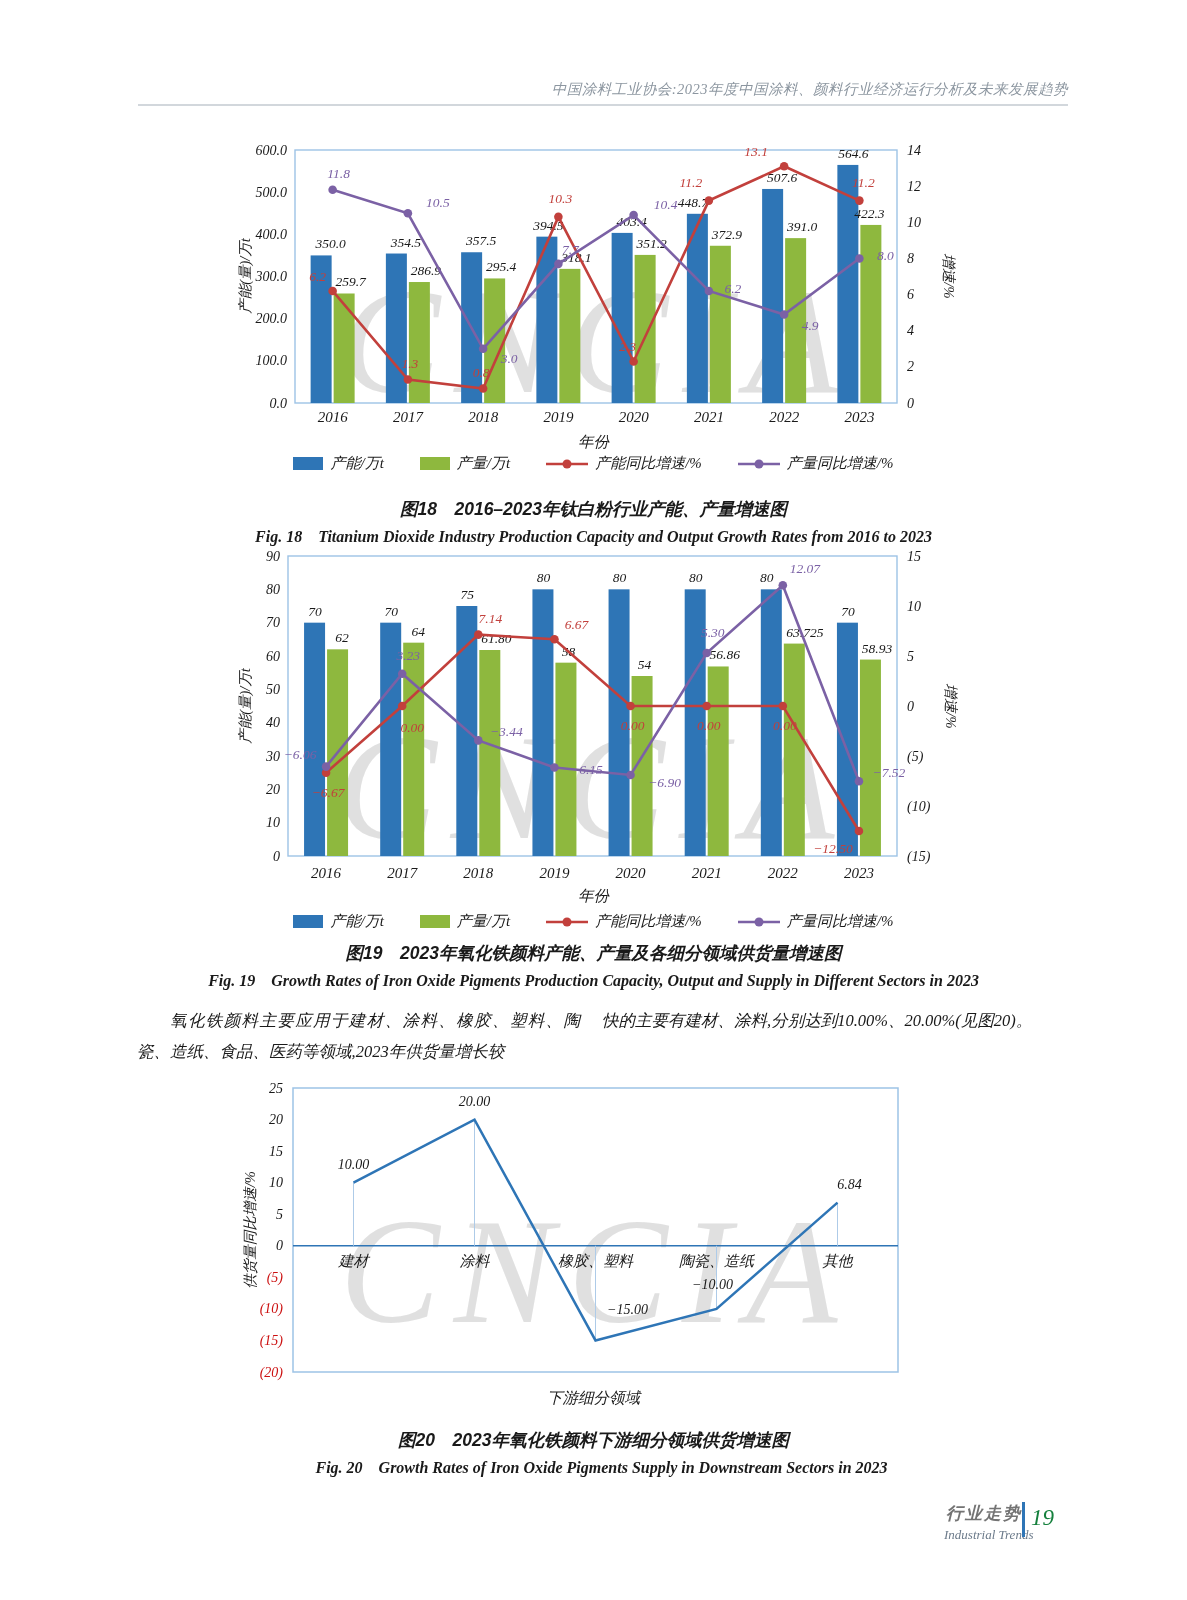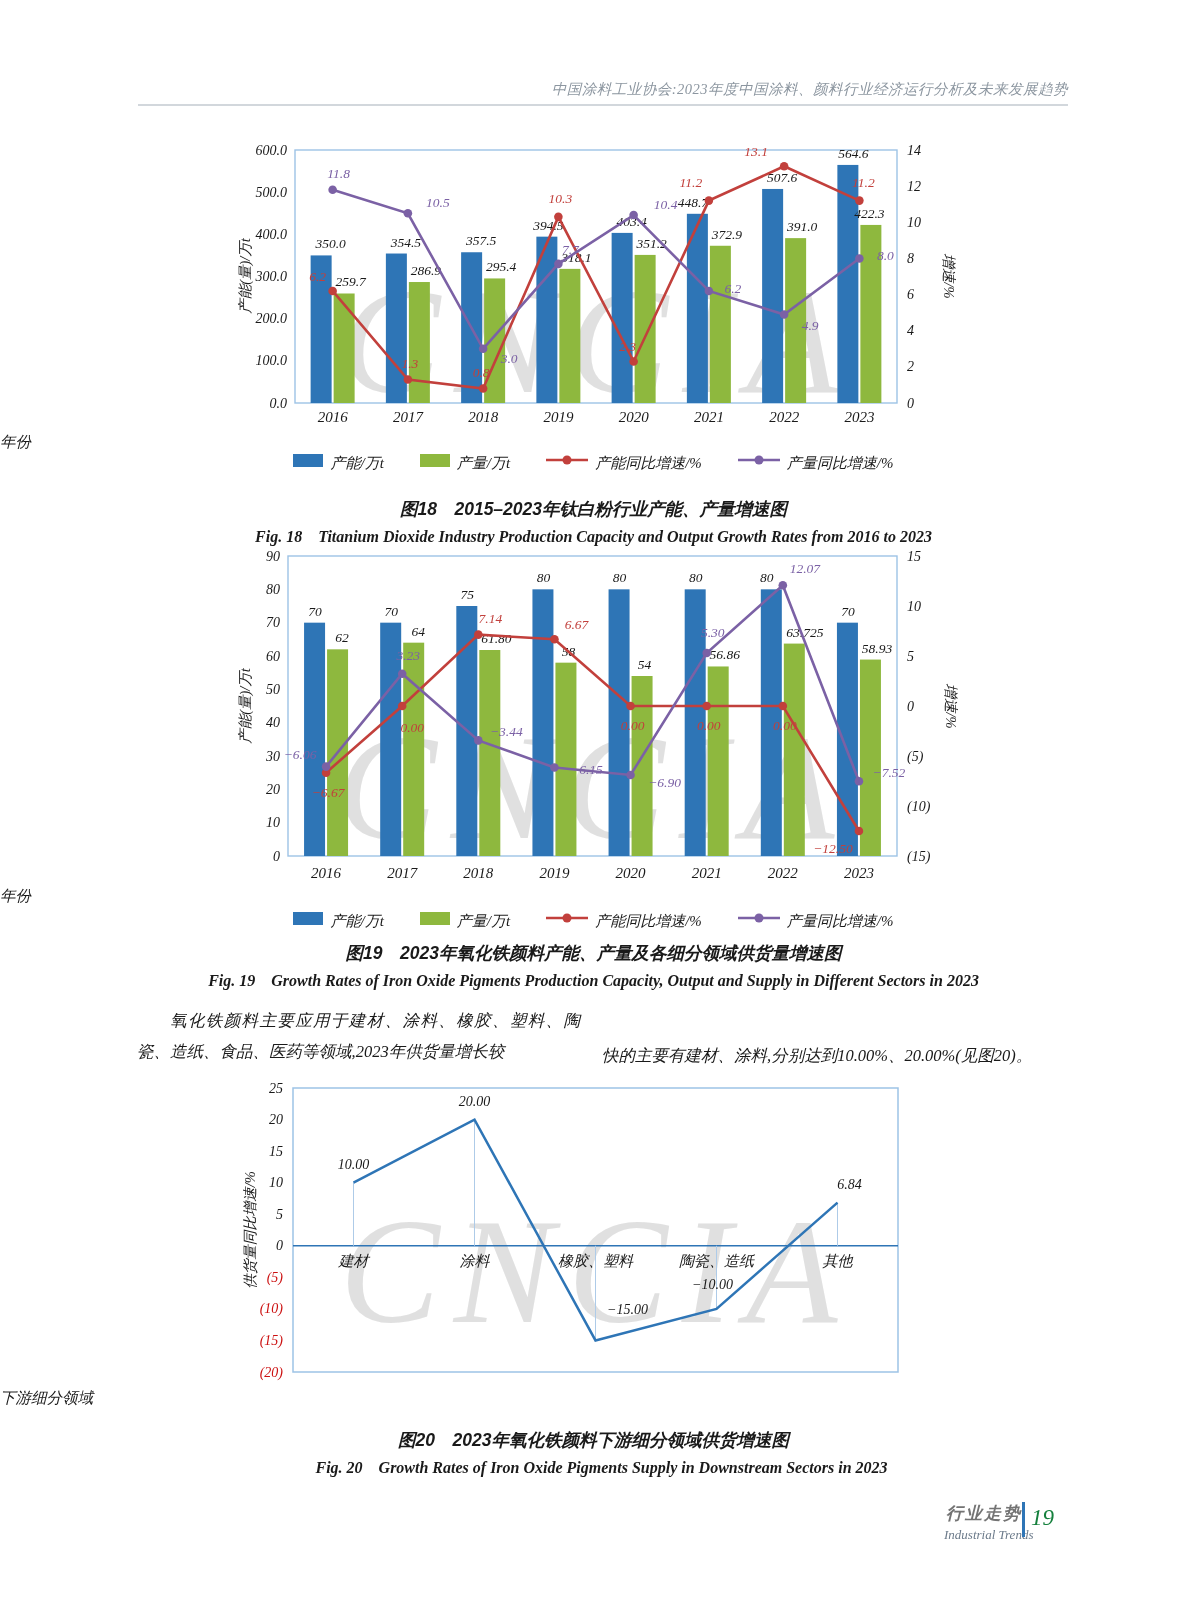--- a/index.html
+++ b/index.html
@@ -5,35 +5,35 @@
   html,body{margin:0;padding:0;background:#ffffff;}
   .page{position:relative;width:1187px;height:1600px;background:#fff;
         font-family:"Liberation Serif",serif;color:#1a1a1a;overflow:hidden;font-style:italic;}
   .header{position:absolute;top:80px;left:138px;width:930px;text-align:right;
           font-size:14.5px;color:#8C96A0;letter-spacing:.5px;}
   .header-rule{position:absolute;top:104px;left:138px;width:930px;height:2px;background:#D2D7DC;}
   svg.chart{position:absolute;}
   #svg18{left:230px;top:140px;}
   #svg19{left:230px;top:548px;}
   #svg20{left:230px;top:1060px;}
-  .xlabel{position:absolute;left:0;width:1187px;font-size:15.5px;}
+  .xlabel{position:absolute;left:0;width:1187px;text-align:center;font-size:15.5px;}
   .xl18{top:432px;} .xl19{top:886px;} .xl20{top:1388px;}
   .legend{position:absolute;left:0;width:1187px;display:flex;justify-content:center;
           gap:36px;align-items:center;font-size:15px;}
   .lg18{top:454px;} .lg19{top:912px;}
-  .legend .item{display:flex;align-items:flex-start;gap:7px;}
+  .legend .item{display:flex;align-items:center;gap:7px;}
   .swatch{width:30px;height:13px;display:inline-block;}
   .cap-zh{position:absolute;left:0;width:1187px;text-align:center;
           font-family:"Liberation Sans",sans-serif;font-weight:bold;font-size:17.5px;}
   .cap-en{position:absolute;left:0;width:1187px;text-align:center;font-weight:bold;font-size:16px;}
   .c18z{top:497px;} .c18e{top:527px;} .c19z{top:941px;} .c19e{top:971px;}
   .c20z{top:1428px;} .c20e{top:1458px;padding-left:8px;}
   .para{position:absolute;top:1006px;font-size:16.5px;line-height:1.85;text-align:justify;}
   .para-left{left:137px;width:443px;text-indent:2em;}
-  .para-right{left:602px;width:452px;margin-top:35px;}
+  .para-right{left:602px;width:452px;}
   .footer-zh{position:absolute;left:946px;top:1502px;font-family:"Liberation Sans",sans-serif;
              font-weight:bold;font-size:17px;color:#737373;letter-spacing:2px;}
   .footer-en{position:absolute;left:944px;top:1527px;font-size:13px;color:#6B7A8A;}
   .footer-line{position:absolute;left:1022px;top:1502px;width:3px;height:35px;background:#2E75B6;}
   .footer-num{position:absolute;left:1031px;top:1505px;font-size:23px;color:#15803d;}
 </style>
 </head>
 <body>
 
 <div class="page">
@@ -154,21 +154,21 @@
         <span>产能同比增速/%</span>
       </span>
       <span class="item">
         <svg width="42" height="12">
           <line x1="0" y1="6" x2="42" y2="6" stroke="#7B61A5" stroke-width="2.6"></line>
           <circle cx="21" cy="6" r="4.5" fill="#7B61A5"></circle>
         </svg>
         <span>产量同比增速/%</span>
       </span>
     </div>
-  <div class="cap-zh c18z">图18　2015–2023年钛白粉行业产能、产量增速图</div>
+  <div class="cap-zh c18z">图18　2016–2023年钛白粉行业产能、产量增速图</div>
   <div class="cap-en c18e">Fig. 18　Titanium Dioxide Industry Production Capacity and Output Growth Rates from 2016 to 2023</div>
 
   <svg id="svg19" class="chart" width="755" height="340">
       <text x="362.5" y="290" text-anchor="middle" font-size="150" fill="#C8C8C8" font-family="&quot;Liberation Serif&quot;,serif" letter-spacing="14" opacity="0.55">CNCIA</text>
       <rect x="58" y="8" width="609" height="300" fill="none" stroke="#9DC3E6" stroke-width="1.4"></rect>
       <text x="50" y="312.5" text-anchor="end" font-size="14" fill="#1a1a1a" font-family="&quot;Liberation Serif&quot;,serif">0</text>
       <text x="50" y="279.1666666666667" text-anchor="end" font-size="14" fill="#1a1a1a" font-family="&quot;Liberation Serif&quot;,serif">10</text>
       <text x="50" y="245.83333333333334" text-anchor="end" font-size="14" fill="#1a1a1a" font-family="&quot;Liberation Serif&quot;,serif">20</text>
       <text x="50" y="212.5" text-anchor="end" font-size="14" fill="#1a1a1a" font-family="&quot;Liberation Serif&quot;,serif">30</text>
       <text x="50" y="179.16666666666669" text-anchor="end" font-size="14" fill="#1a1a1a" font-family="&quot;Liberation Serif&quot;,serif">40</text>

